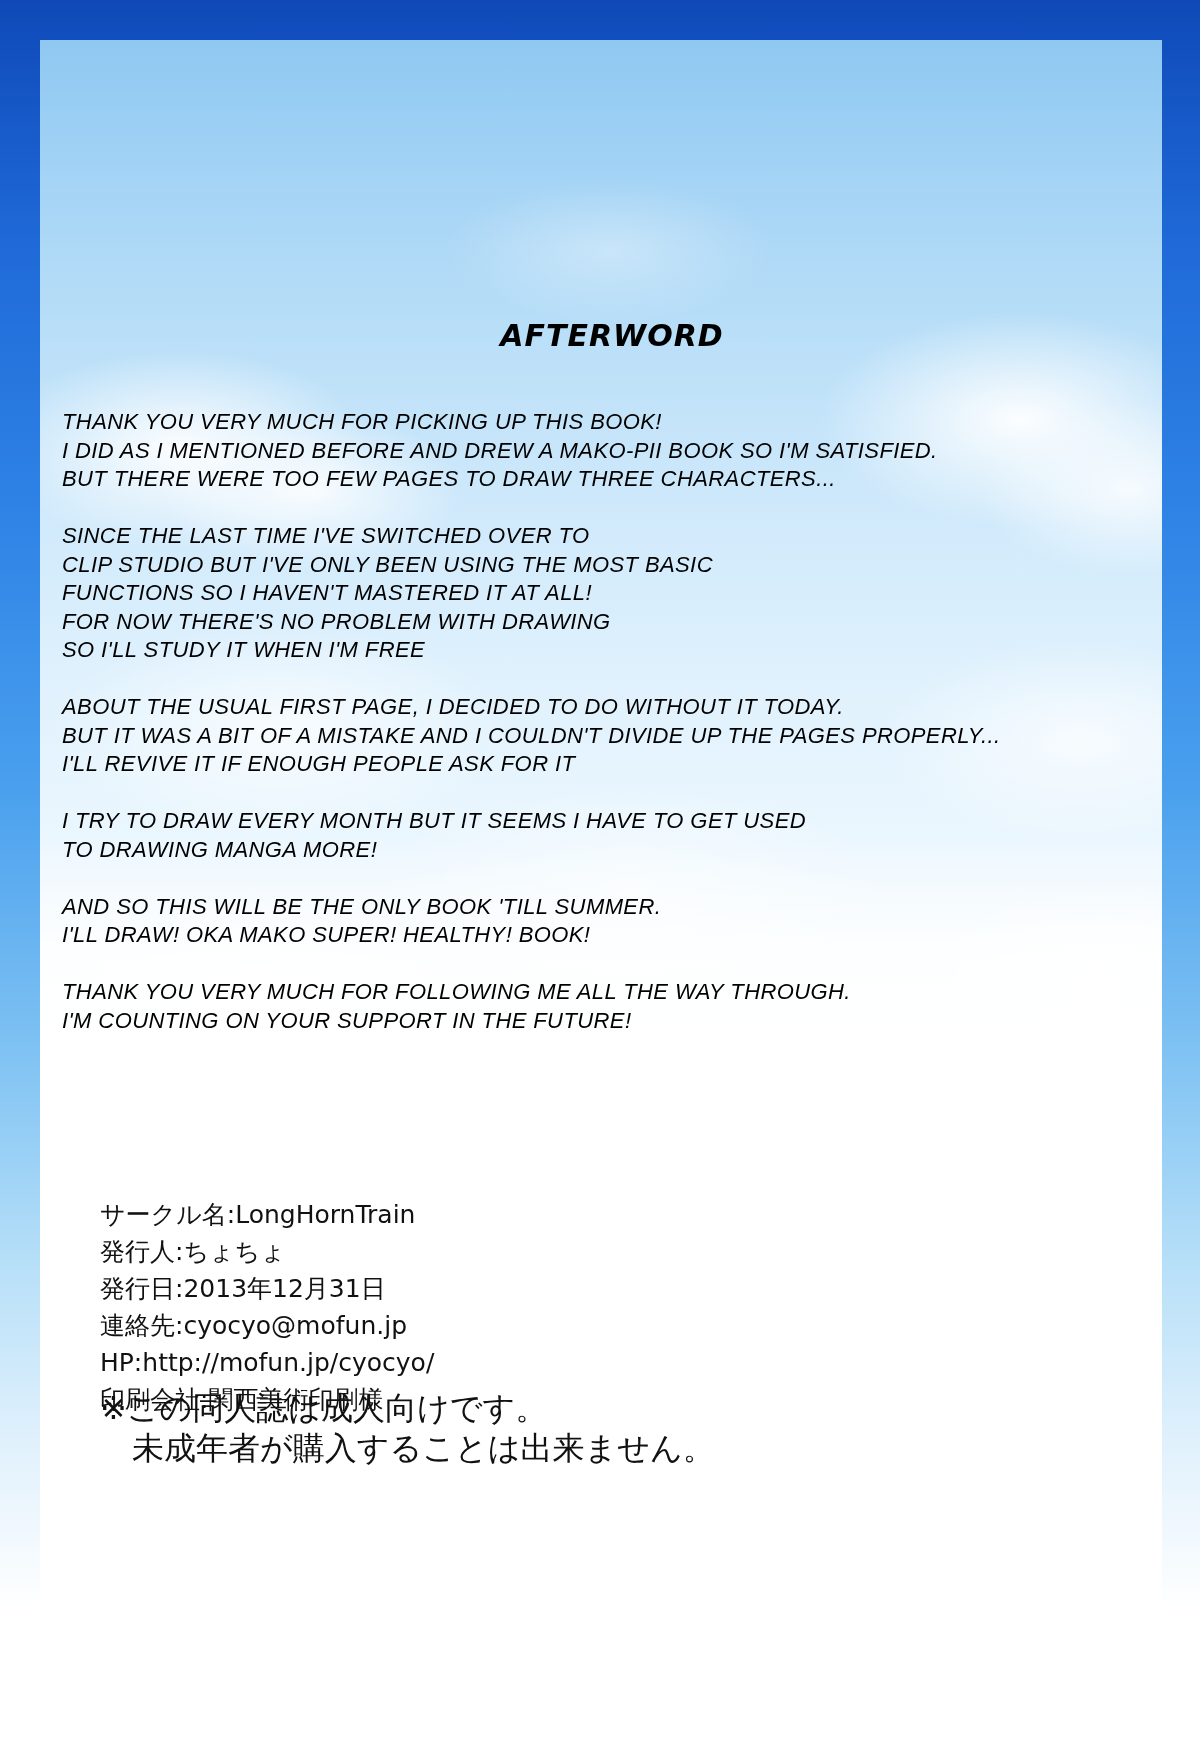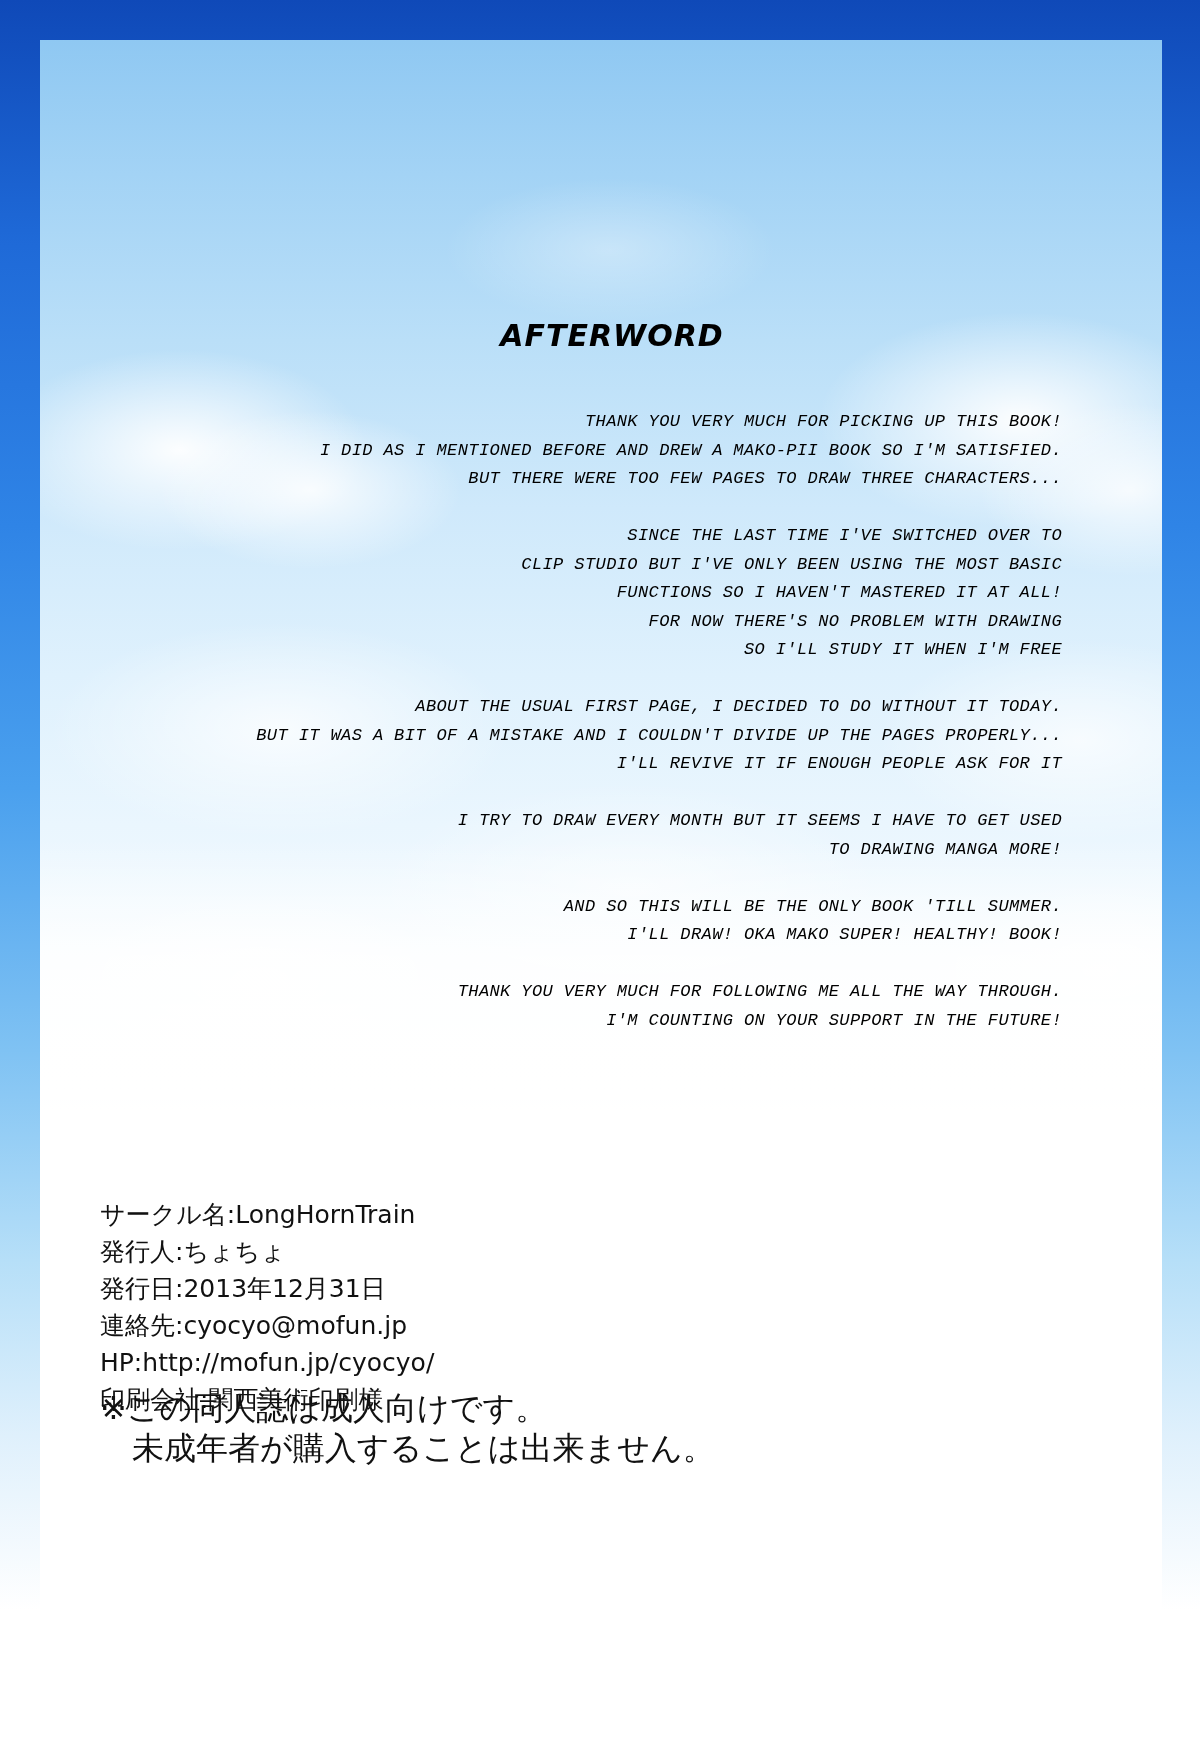--- a/index.html
+++ b/index.html
@@ -102,28 +102,27 @@
     font-size: 30px;
     letter-spacing: 1px;
     color: #000;
   }
 
   .afterword-body {
     position: absolute;
     left: 62px;
     top: 408px;
     width: 1000px;
-    font-family: Liberation Mono, monospace;
+    font-family: Liberation Sans, sans-serif;
     font-style: italic;
-    font-size: 17px;
+    font-size: 22px;
     line-height: 28.5px;
     letter-spacing: 0.4px;
     color: #000;
     white-space: pre-wrap;
-    text-align: right;
   }
 
   .colophon {
     position: absolute;
     left: 100px;
     top: 1196px;
     width: 800px;
     font-family: "DejaVu Sans", sans-serif;
     font-size: 25px;
     line-height: 37px;

